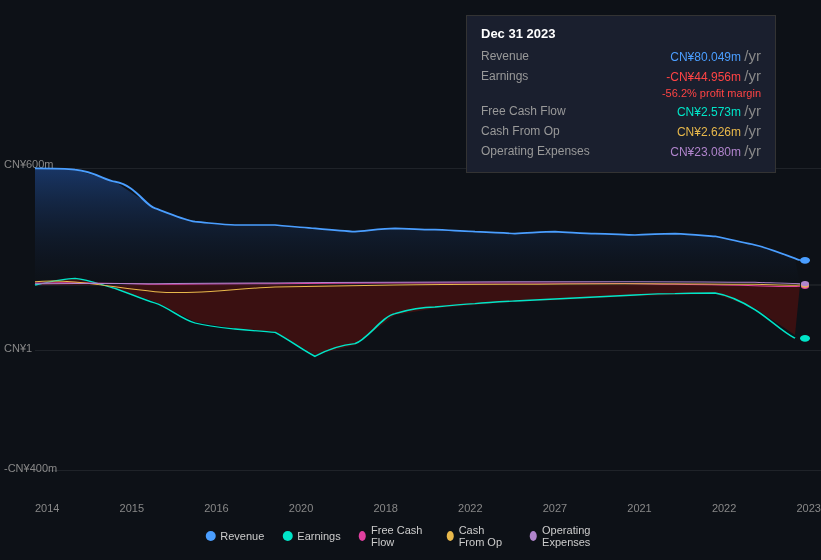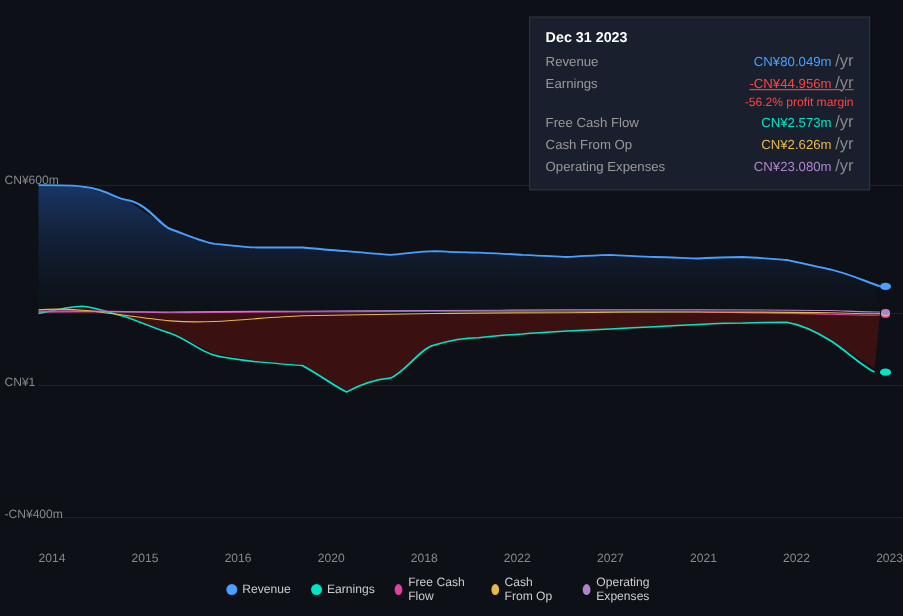--- a/index.html
+++ b/index.html
@@ -10,21 +10,21 @@
       font-family: Arial, sans-serif;
       color: #ccc;
       overflow: hidden;
       position: relative;
     }
 
     
     .info-box {
       position: absolute;
       top: 15px;
-      left: 481px;
+      left: 466px;
       background: #1a1f2e;
       border: 1px solid #333;
       padding: 10px 14px;
       min-width: 310px;
       z-index: 10;
     }
     .info-box .date-header {
       color: #fff;
       font-size: 13px;
       font-weight: bold;
@@ -39,21 +39,21 @@
       gap: 20px;
     }
     .info-label {
       color: #999;
       min-width: 110px;
     }
     .info-value {
       text-align: right;
     }
     .val-blue { color: #4a9eff; }
-    .val-red { color: #ff4444; text-decoration: underline; }
+    .val-red { color: #ff4444; }
     .val-cyan { color: #00e5c8; }
     .val-yellow { color: #e8b84b; }
     .val-purple { color: #b084cc; }
     .profit-margin {
       font-size: 11px;
       color: #ff4444;
       text-align: right;
     }
     .per-yr { color: #888; font-size: 15px; }
 

